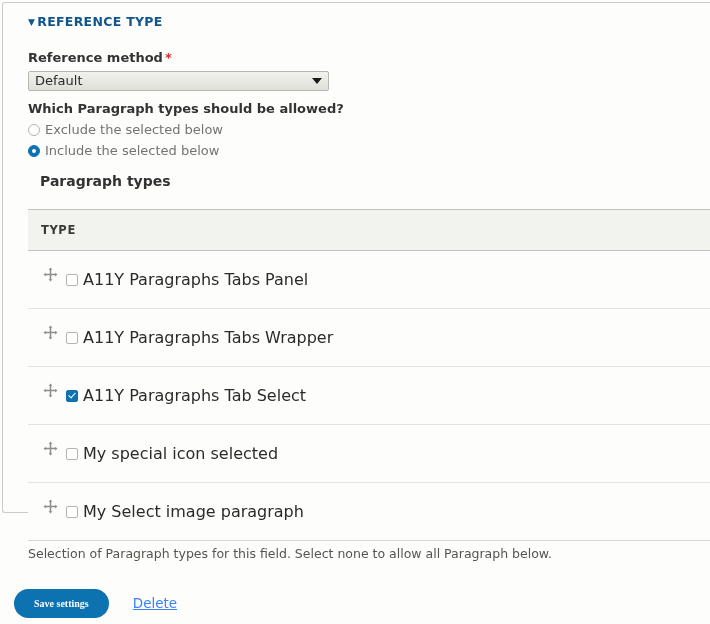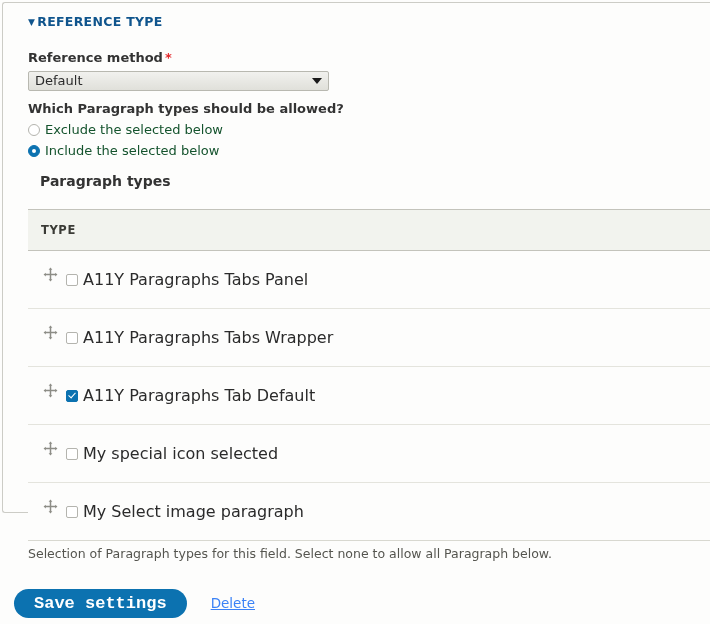--- a/index.html
+++ b/index.html
@@ -99,21 +99,21 @@
   
   #which-label { left: 25px; top: 99px; }
 
   .radio-row {
     position: absolute;
     left: 25px;
     height: 17px;
     line-height: 17px;
     white-space: nowrap;
     font-size: 13px;
-    color: #14532d;
+    color: #737373;
   }
   #radio-exclude { top: 118px; }
   #radio-include { top: 139px; }
 
   .radio {
     display: inline-block;
     width: 12px; height: 12px;
     box-sizing: border-box;
     border-radius: 50%;
     border: 1px solid #b4b4ae;
@@ -251,22 +251,22 @@
     align-items: center;
   }
   .btn-primary {
     margin-left: 14px;
     height: 29px;
     padding: 0 20px;
     border: none;
     border-radius: 15px;
     background: #0c72b0;
     color: #fff;
-    font-family: Liberation Mono, monospace;
-    font-size: 17px;
+    font-family: Liberation Serif, serif;
+    font-size: 10px;
     font-weight: bold;
     cursor: pointer;
     line-height: 29px;
     white-space: nowrap;
   }
   .link-delete {
     margin-left: 24px;
     color: #3b82f6;
     font-size: 13.5px;
     text-decoration: underline;
@@ -342,21 +342,21 @@
 
       <tr class="trow">
         <td class="td">
           <div class="cell-inner">
             <span class="drag-handle">
               <svg width="15" height="15" viewBox="0 0 16 16" aria-hidden="true">
                 <path d="M8 0.6 L10 3 H8.8 V7.2 H13 V6 L15.4 8 L13 10 V8.8 H8.8 V13 H10 L8 15.4 L6 13 H7.2 V8.8 H3 V10 L0.6 8 L3 6 V7.2 H7.2 V3 H6 Z" fill="#8d8d86"></path>
               </svg>
             </span>
             <span class="checkbox on"></span>
-            <span class="row-label">A11Y Paragraphs Tab Default</span>
+            <span class="row-label">A11Y Paragraphs Tab Select</span>
           </div>
         </td>
       </tr>
 
       <tr class="trow">
         <td class="td">
           <div class="cell-inner">
             <span class="drag-handle">
               <svg width="15" height="15" viewBox="0 0 16 16" aria-hidden="true">
                 <path d="M8 0.6 L10 3 H8.8 V7.2 H13 V6 L15.4 8 L13 10 V8.8 H8.8 V13 H10 L8 15.4 L6 13 H7.2 V8.8 H3 V10 L0.6 8 L3 6 V7.2 H7.2 V3 H6 Z" fill="#8d8d86"></path>

